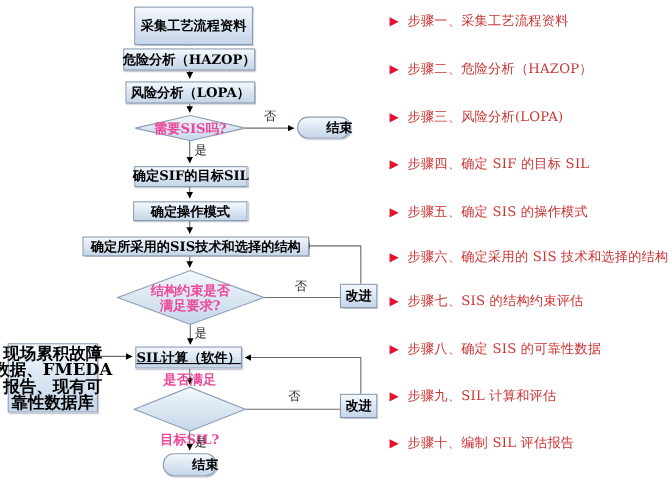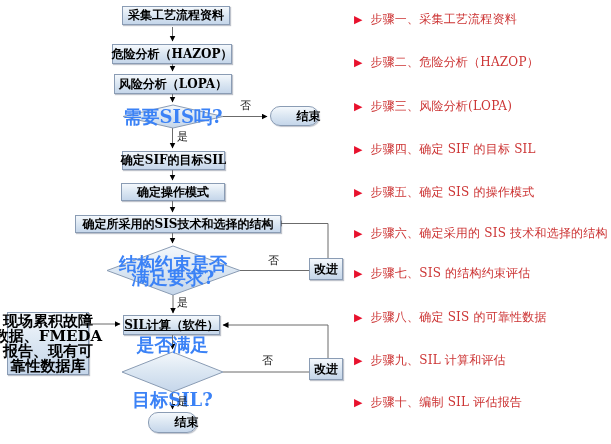--- a/index.html
+++ b/index.html
@@ -13,21 +13,21 @@
     display:flex;align-items:center;justify-content:center;
     border:1px solid #8a9cb4;
     background:linear-gradient(180deg,#f4f8fc 0%,#dde8f3 45%,#c5d6ea 100%);
     box-shadow:1px 1px 1px rgba(110,120,140,.45);
     font-weight:bold;font-size:12px;color:#000;white-space:nowrap;
   }
   .stadium{border-radius:10px;padding-left:28px;}
   .dtext{
     position:absolute;z-index:3;display:flex;flex-direction:column;
     align-items:center;justify-content:center;text-align:center;
-    font-weight:bold;font-size:18px;color:#3b82f6;line-height:14px;white-space:nowrap;
+    font-weight:bold;font-size:12px;color:#ec4899;line-height:14px;white-space:nowrap;
   }
   .branch{
     position:absolute;z-index:3;font-size:11px;color:#1a1a1a;line-height:11px;
   }
   .databox{
     position:absolute;z-index:2;box-sizing:border-box;
     border:1px solid #8a9cb4;
     background:linear-gradient(180deg,#f4f8fc 0%,#dde8f3 45%,#c5d6ea 100%);
     box-shadow:1px 1px 1px rgba(110,120,140,.45);
     display:flex;flex-direction:column;align-items:center;justify-content:center;
@@ -81,21 +81,21 @@
     <path d="M172.5,335 L172.5,349" stroke="#6b6b6b" fill="none" marker-end="url(#arr)"></path>
 
     <path d="M223,372 L309,372" stroke="#6b6b6b" fill="none"></path>
     <path d="M172.5,392 L172.5,409" stroke="#6b6b6b" fill="none" marker-end="url(#arr)"></path>
 
     <polygon points="123,116.5 173,105 223,116.5 173,128" fill="url(#nodeGrad)" stroke="#8a9cb4"></polygon>
     <polygon points="107,270.5 173,246 240,270.5 173,295" fill="url(#nodeGrad)" stroke="#8a9cb4"></polygon>
     <polygon points="122,372 172.5,352 223,372 172.5,392" fill="url(#nodeGrad)" stroke="#8a9cb4"></polygon>
   </svg>
 
-  <div class="node" style="left:122px;top:6px;width:108px;height:19px;">采集工艺流程资料</div>
+  <div class="node" style="left:122px;top:6px;width:108px;height:35px;">采集工艺流程资料</div>
 
   <div class="node" style="left:112px;top:44px;width:120px;height:20px;">危险分析（HAZOP）</div>
 
   <div class="node" style="left:114px;top:74px;width:118px;height:20px;">风险分析（LOPA）</div>
 
   <div class="node" style="left:121px;top:183px;width:104px;height:18px;">确定操作模式</div>
 
   <div class="node" style="left:122px;top:151px;width:103px;height:19px;">确定SIF的目标SIL</div>
 
   <div class="node" style="left:75px;top:215px;width:206px;height:18px;">确定所采用的SIS技术和选择的结构</div>

